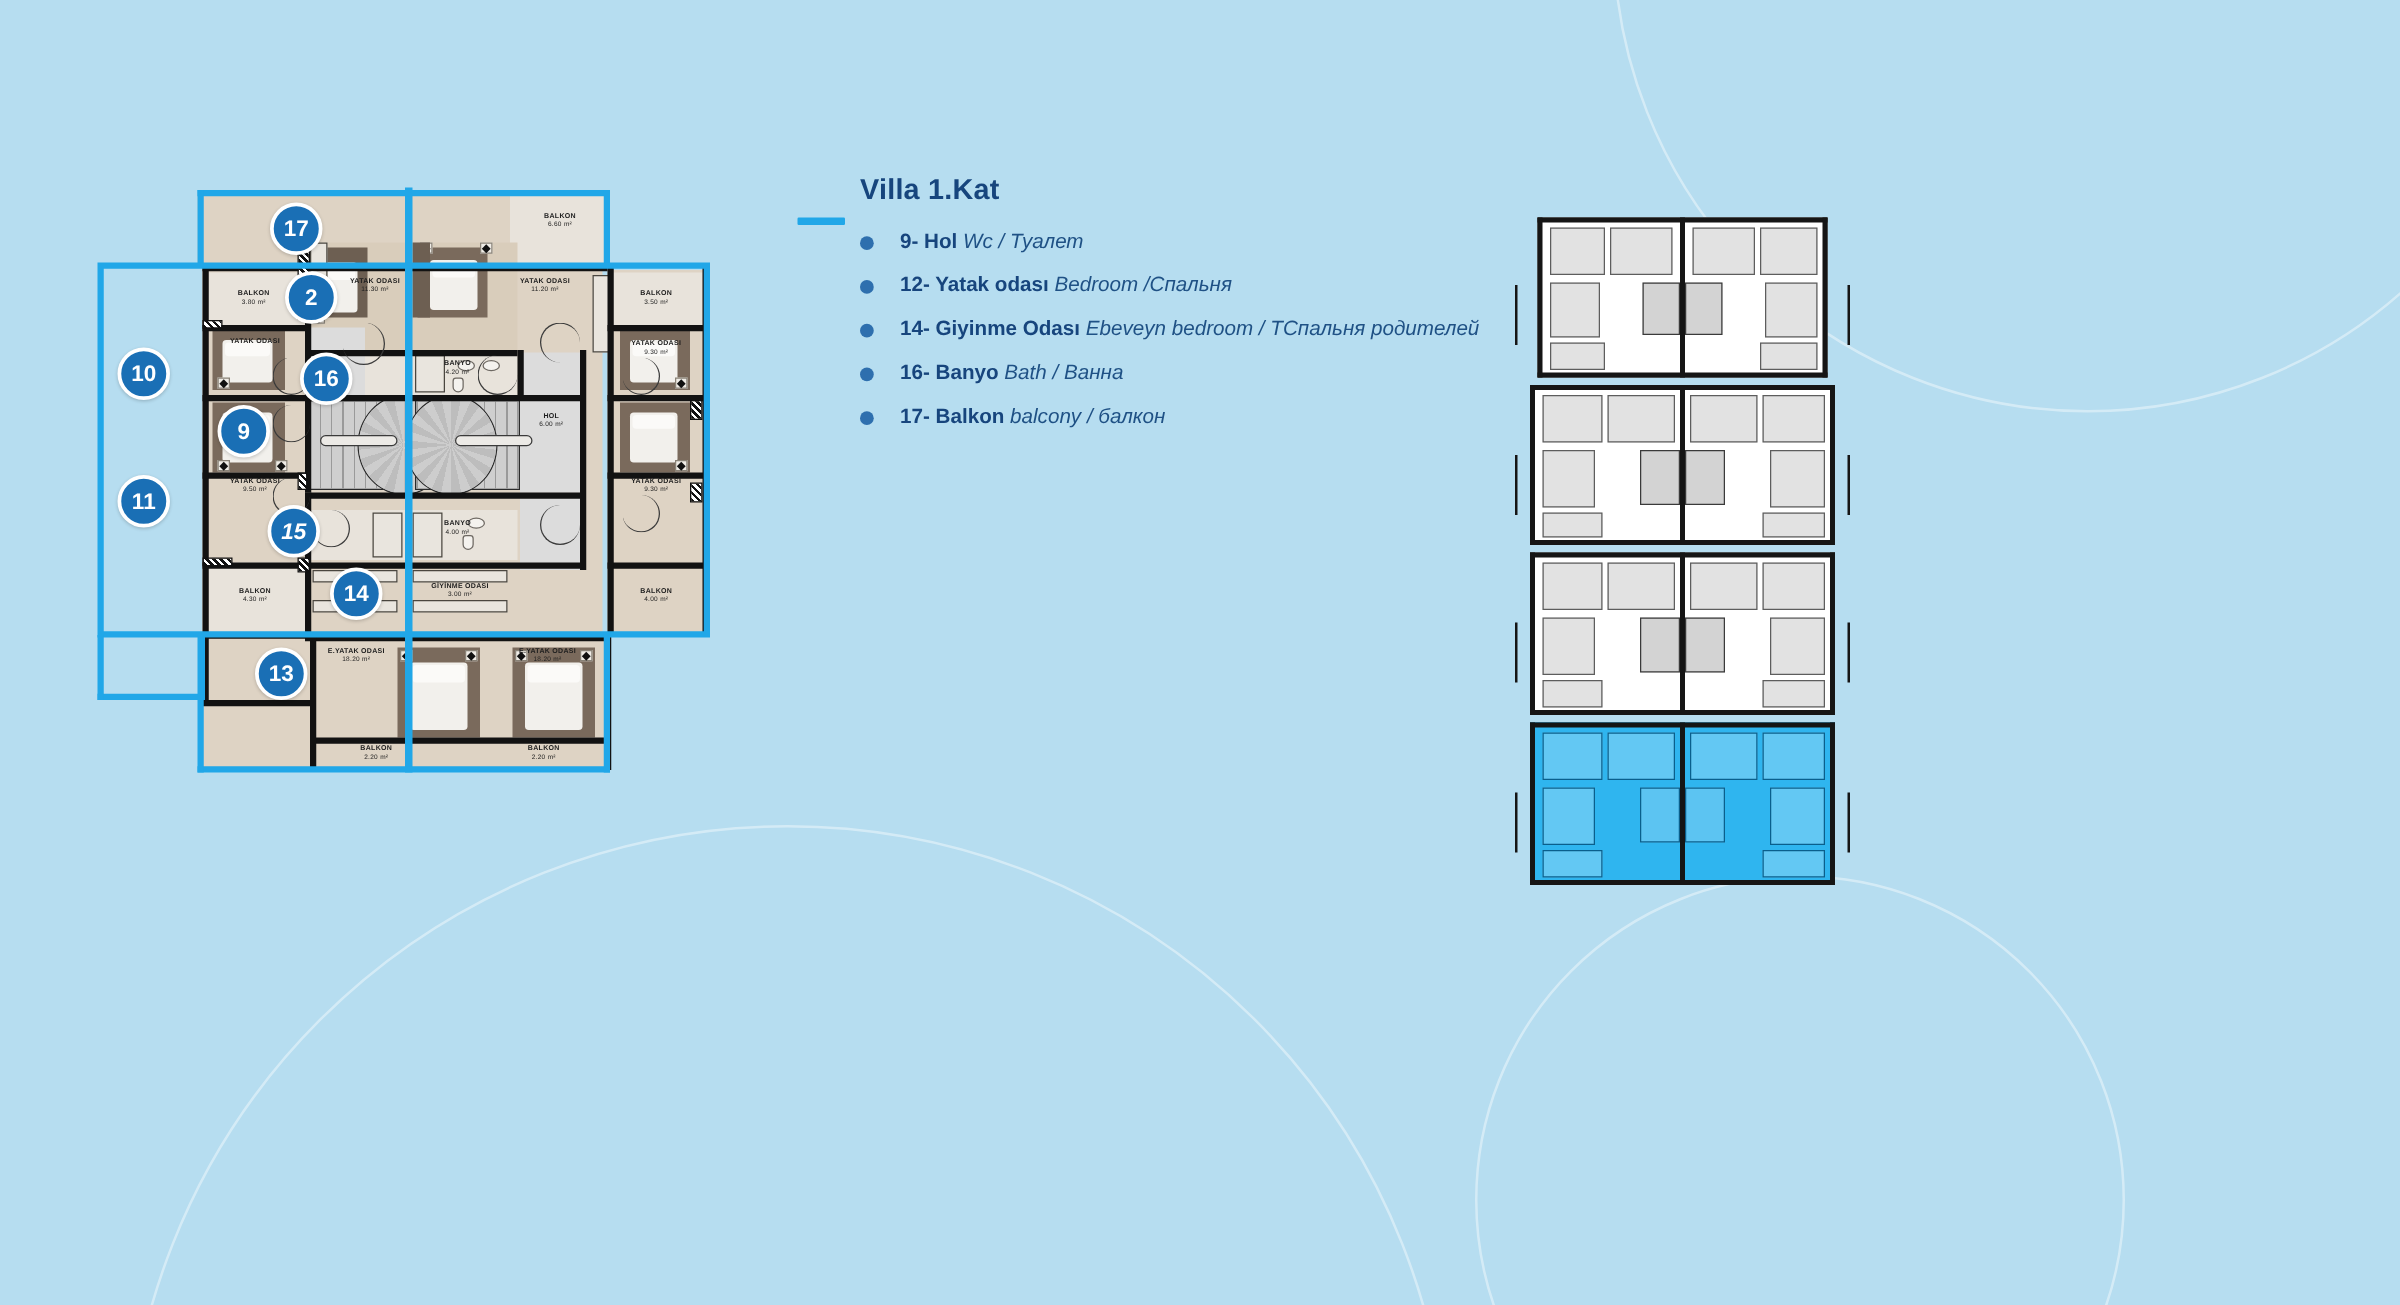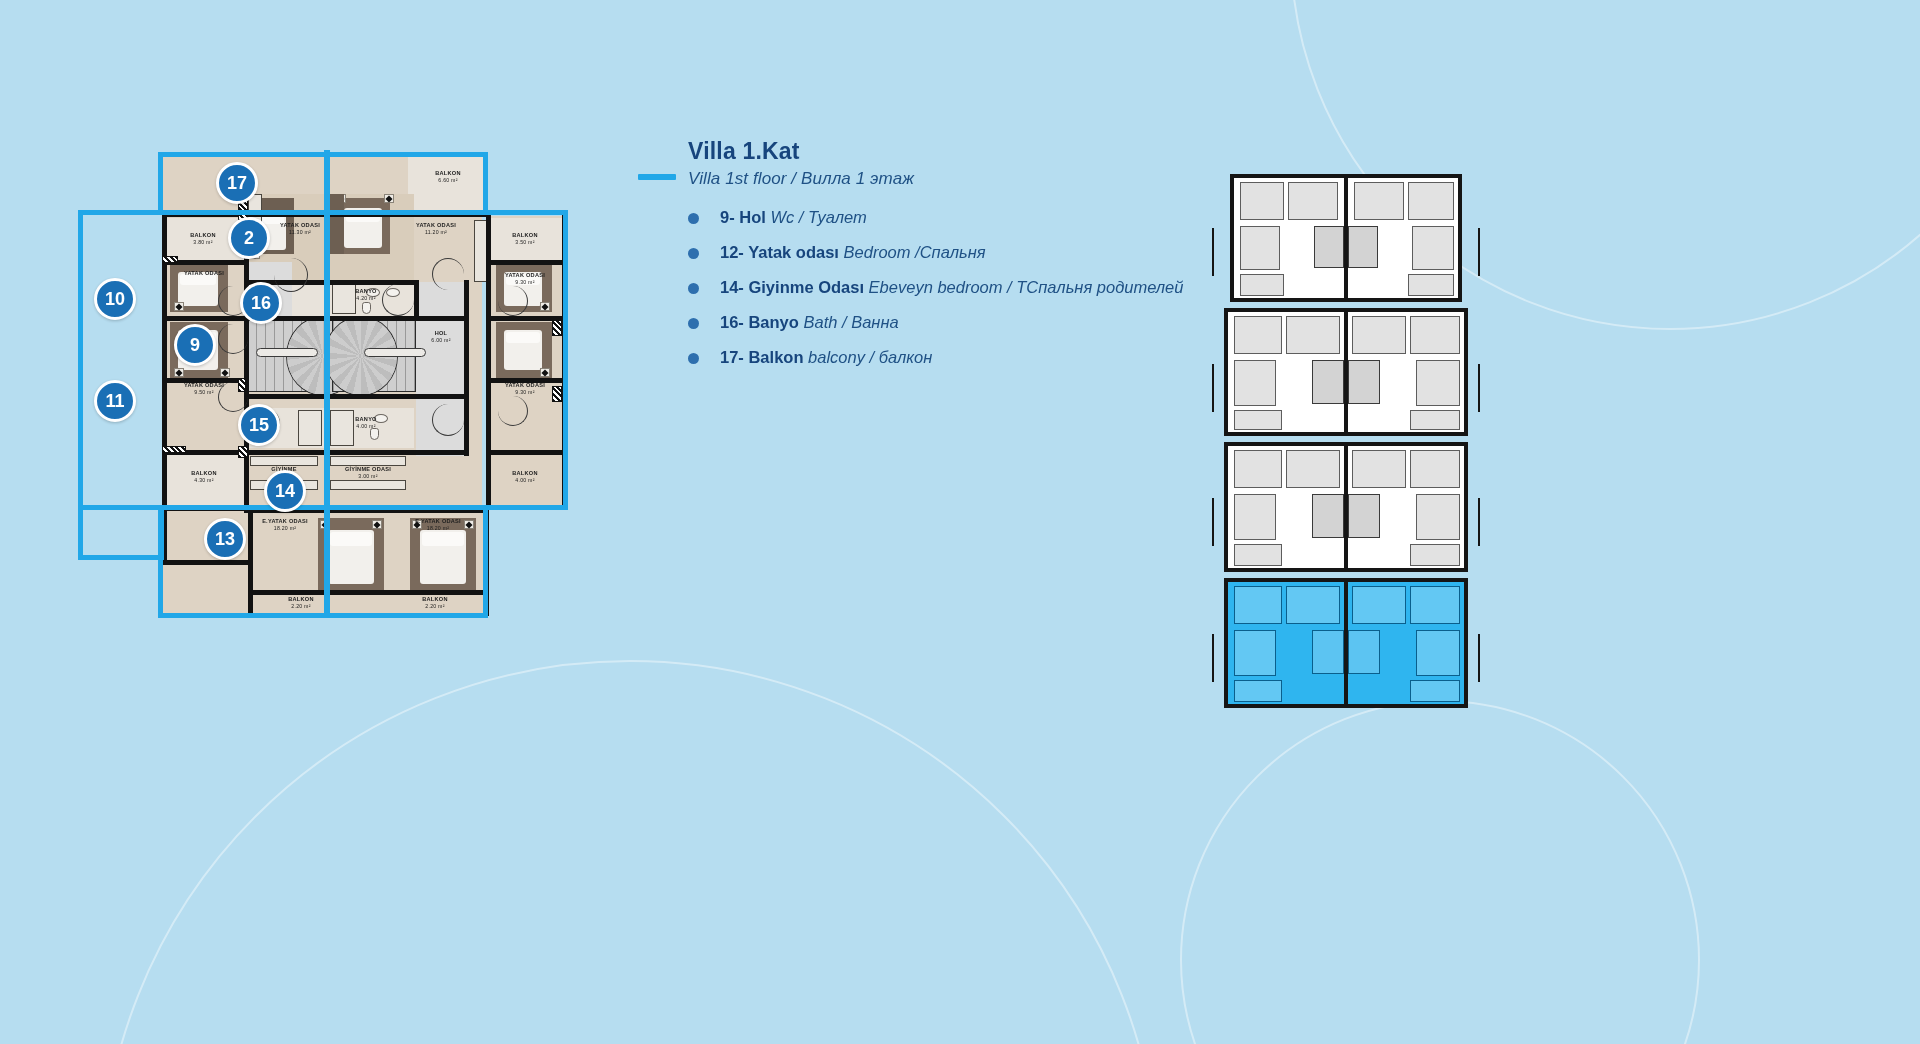--- a/index.html
+++ b/index.html
@@ -433,38 +433,37 @@
         </div>
       <div class="marker" style="left:162px;top:132px;">
           <span>16</span>
         </div>
       <div class="marker" style="left:96px;top:174px;">
           <span>9</span>
         </div>
       <div class="marker" style="left:16px;top:230px;">
           <span>11</span>
         </div>
-      <div class="marker" style="left:160px;top:254px;">
+      <div class="marker" style="left:136px;top:254px;font-style:italic;">
           <span>15</span>
         </div>
-      <div class="marker" style="left:186px;top:320px;align-items:center;">
+      <div class="marker" style="left:186px;top:304px;align-items:center;">
           <span>14</span>
         </div>
       <div class="marker" style="left:126px;top:368px;">
           <span>13</span>
         </div>
 
     </div>
   </div>
 
   <div id="legend">
     <div class="legend-head">
       <div class="title-dash"></div>
       <div class="legend-title">Villa 1.Kat</div>
-      <div class="legend-sub">Villa 1st floor / Вилла 1 этаж</div>
     </div>
     <div class="legend-list">
 
       <div class="legend-item">
         <span class="bullet"></span>
         <b><span>9-</span>
         <span>Hol</span></b>
         <span>Wc / Туалет</span>
       </div>
 

